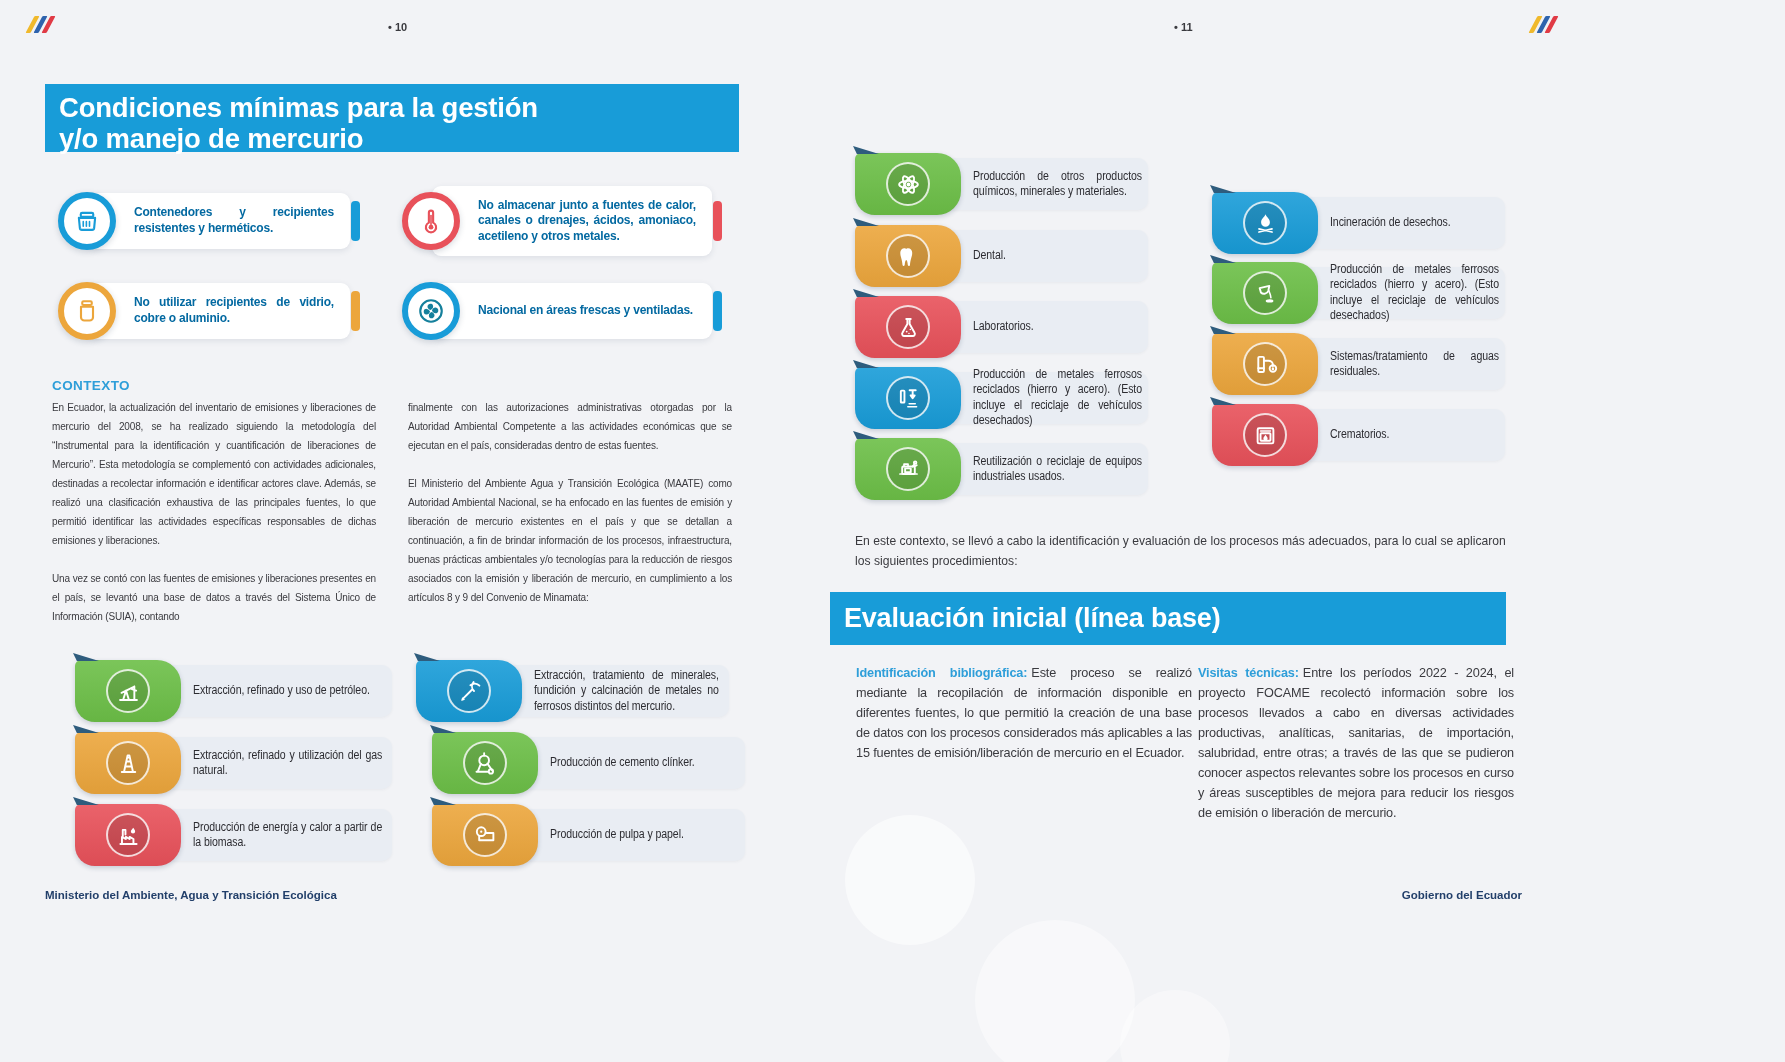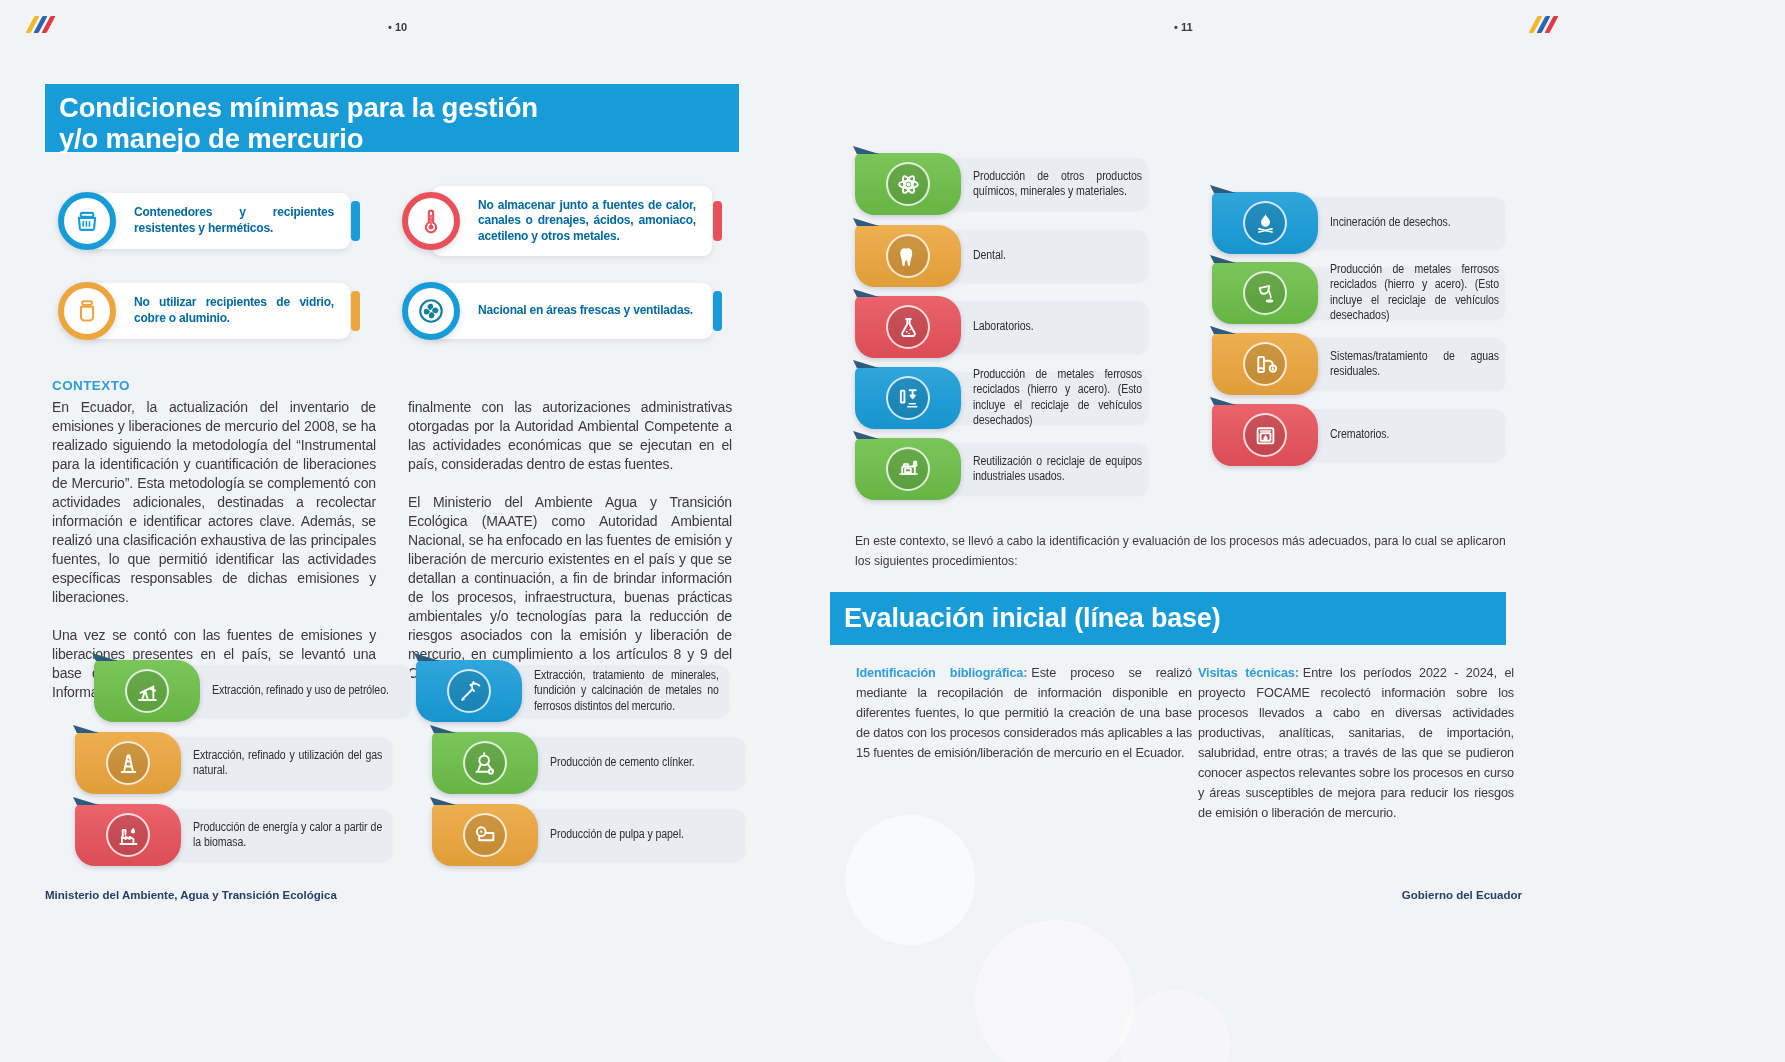--- a/index.html
+++ b/index.html
@@ -16,21 +16,21 @@
   .banner .bt{font-weight:bold;letter-spacing:-.2px;}
   
   .card{position:absolute;}
   .card-box{position:absolute;left:30px;right:8px;top:50%;transform:translateY(-50%);background:#fff;border-radius:9px;box-shadow:0 2px 6px rgba(30,50,80,.10);display:flex;align-items:center;}
   .card-text{font-size:12px;font-weight:bold;color:#0369a1;line-height:1.3;text-align:justify;padding:8px 16px 8px 46px;letter-spacing:-.2px;}
   .card-bar{position:absolute;width:9px;height:40px;right:-2px;top:50%;transform:translateY(-50%);border-radius:4px;}
   .card-circle{position:absolute;left:0;top:50%;transform:translateY(-50%);width:58px;height:58px;border-radius:50%;background:#fff;border:6px solid #189cd8;box-sizing:border-box;display:flex;align-items:center;justify-content:center;box-shadow:0 2px 6px rgba(30,50,80,.18);}
   .card-circle svg{width:30px;height:30px;}
   
   .contexto{position:absolute;left:52px;top:366px;font-size:13.5px;font-weight:bold;color:#2e9ed9;letter-spacing:.4px;margin-top:12px;}
-  .body-col{position:absolute;font-size:14px;line-height:19px;color:#3a3a3f;text-align:justify;letter-spacing:-.15px;}
+  .body-col{position:absolute;font-size:10px;line-height:19px;color:#3a3a3f;text-align:justify;letter-spacing:-.15px;}
   .body-col p{margin:0 0 19px 0;}
   
   .li{position:absolute;height:62px;}
   .li-bg{position:absolute;left:6px;right:0;top:5px;bottom:5px;background:#e9edf3;border-radius:10px;box-shadow:0 1px 3px rgba(30,50,80,.05);}
   .li-tag{position:absolute;left:0;top:0;width:106px;height:62px;border-radius:6px 24px 24px 20px;display:flex;align-items:center;justify-content:center;box-shadow:0 2px 5px rgba(30,50,80,.20);background-image:linear-gradient(180deg,rgba(255,255,255,.10),rgba(0,0,0,.05));}
   .fold{position:absolute;left:-2px;top:-7px;width:26px;height:8px;background:#2e5c7d;clip-path:polygon(0 0,100% 100%,15% 100%);}
   .emblem{width:44px;height:44px;border-radius:50%;background:rgba(0,0,0,.13);border:2px solid rgba(255,255,255,.8);box-sizing:border-box;display:flex;align-items:center;justify-content:center;color:#fff;}
   .emblem svg{width:27px;height:27px;}
   .li-text{position:absolute;left:118px;top:50%;transform:translateY(-50%) scaleX(.88);transform-origin:0 50%;font-size:12px;line-height:1.28;color:#2c2c31;text-align:justify;letter-spacing:-.1px;}
   .bg-green{background-color:#6cbf47}.bg-orange{background-color:#eca63c}.bg-red{background-color:#e8515a}.bg-blue{background-color:#189cd8}
@@ -127,21 +127,21 @@
 
   <div class="body-col" style="left:52px;top:398px;width:324px;">
     <p>En Ecuador, la actualización del inventario de emisiones y liberaciones de mercurio del 2008, se ha realizado siguiendo la metodología del “Instrumental para la identificación y cuantificación de liberaciones de Mercurio”. Esta metodología se complementó con actividades adicionales, destinadas a recolectar información e identificar actores clave. Además, se realizó una clasificación exhaustiva de las principales fuentes, lo que permitió identificar las actividades específicas responsables de dichas emisiones y liberaciones.</p>
     <p>Una vez se contó con las fuentes de emisiones y liberaciones presentes en el país, se levantó una base de datos a través del Sistema Único de Información (SUIA), contando</p>
   </div>
   <div class="body-col" style="left:408px;top:398px;width:324px;">
     <p>finalmente con las autorizaciones administrativas otorgadas por la Autoridad Ambiental Competente a las actividades económicas que se ejecutan en el país, consideradas dentro de estas fuentes.</p>
     <p>El Ministerio del Ambiente Agua y Transición Ecológica (MAATE) como Autoridad Ambiental Nacional, se ha enfocado en las fuentes de emisión y liberación de mercurio existentes en el país y que se detallan a continuación, a fin de brindar información de los procesos, infraestructura, buenas prácticas ambientales y/o tecnologías para la reducción de riesgos asociados con la emisión y liberación de mercurio, en cumplimiento a los artículos 8 y 9 del Convenio de Minamata:</p>
   </div>
 
-  <div class="li" style="left:75px;top:660px;width:317px;margin-left:19px;">
+  <div class="li" style="left:75px;top:660px;width:317px;">
     <div class="li-bg"></div>
     <div class="li-tag bg-green">
         <i class="fold"></i>
       <span class="emblem">
           <svg class="ic" viewBox="0 0 24 24">
             <path d="M4.5 19.5h15M7.2 19.5l2.6-8.3 2.6 8.3M5.8 13.2l11.4-5.6M17.2 7.6v11.9M15 9.8l3.8 1.4"></path>
           </svg>
         </span>
     </div>
     <div class="li-text" style="width:215px;">Extracción, refinado y uso de petróleo.</div>

